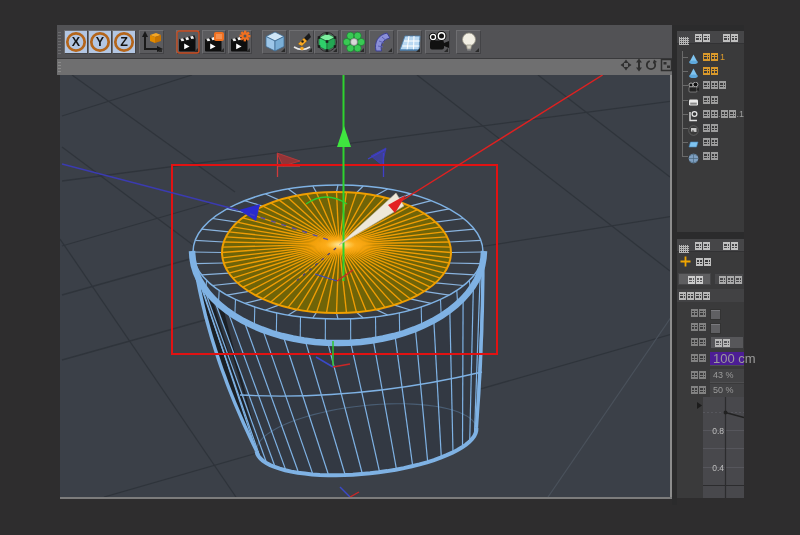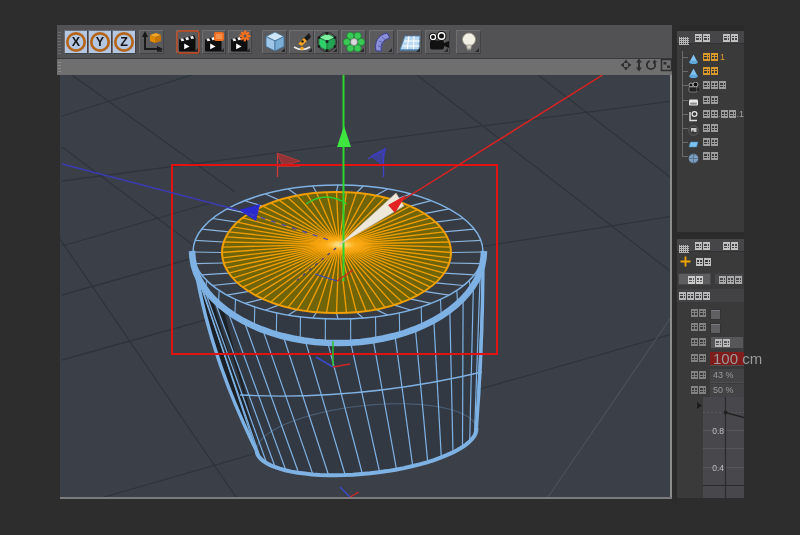--- a/index.html
+++ b/index.html
@@ -580,21 +580,21 @@
       <div style="position:absolute;left:33px;top:311px;width:34px;height:13px;background:#57575a;border:1px solid #3a3a3c;box-sizing:border-box;">
         <span class="zf" style="position:absolute;left:3px;top:2px;">
           <i class="zh" style="--c:#b8b8b8;"></i>
           <i class="zh" style="--c:#b8b8b8;"></i>
         </span>
       </div>
       <div class="zf" style="position:absolute;left:0;top:329px;width:29px;justify-content:flex-end;">
         <i class="zh" style="--c:#828282;"></i>
         <i class="zh" style="--c:#828282;"></i>
       </div>
-      <div style="position:absolute;left:33px;top:327px;width:34px;height:13px;background:#7f1d1d;border-bottom:1px solid #4e4e50;color:#9b9b9b;font-size:15px;line-height:13px;text-indent:3px;white-space:nowrap;text-align:right;">100 cm</div>
+      <div style="position:absolute;left:33px;top:327px;width:34px;height:13px;background:#4c1d95;border-bottom:1px solid #4e4e50;color:#9b9b9b;font-size:13px;line-height:13px;text-indent:3px;white-space:nowrap;text-align:right;">100 cm</div>
       <div class="zf" style="position:absolute;left:0;top:346px;width:29px;justify-content:flex-end;">
         <i class="zh" style="--c:#828282;"></i>
         <i class="zh" style="--c:#828282;"></i>
       </div>
       <div style="position:absolute;left:33px;top:344px;width:34px;height:13px;background:#434345;border-bottom:1px solid #4e4e50;color:#9b9b9b;font-size:9px;line-height:13px;text-indent:3px;white-space:nowrap;">43 %</div>
       <div class="zf" style="position:absolute;left:0;top:361px;width:29px;justify-content:flex-end;">
         <i class="zh" style="--c:#828282;"></i>
         <i class="zh" style="--c:#828282;"></i>
       </div>
       <div style="position:absolute;left:33px;top:359px;width:34px;height:13px;background:#434345;border-bottom:1px solid #4e4e50;color:#9b9b9b;font-size:9px;line-height:13px;text-indent:3px;white-space:nowrap;">50 %</div>

